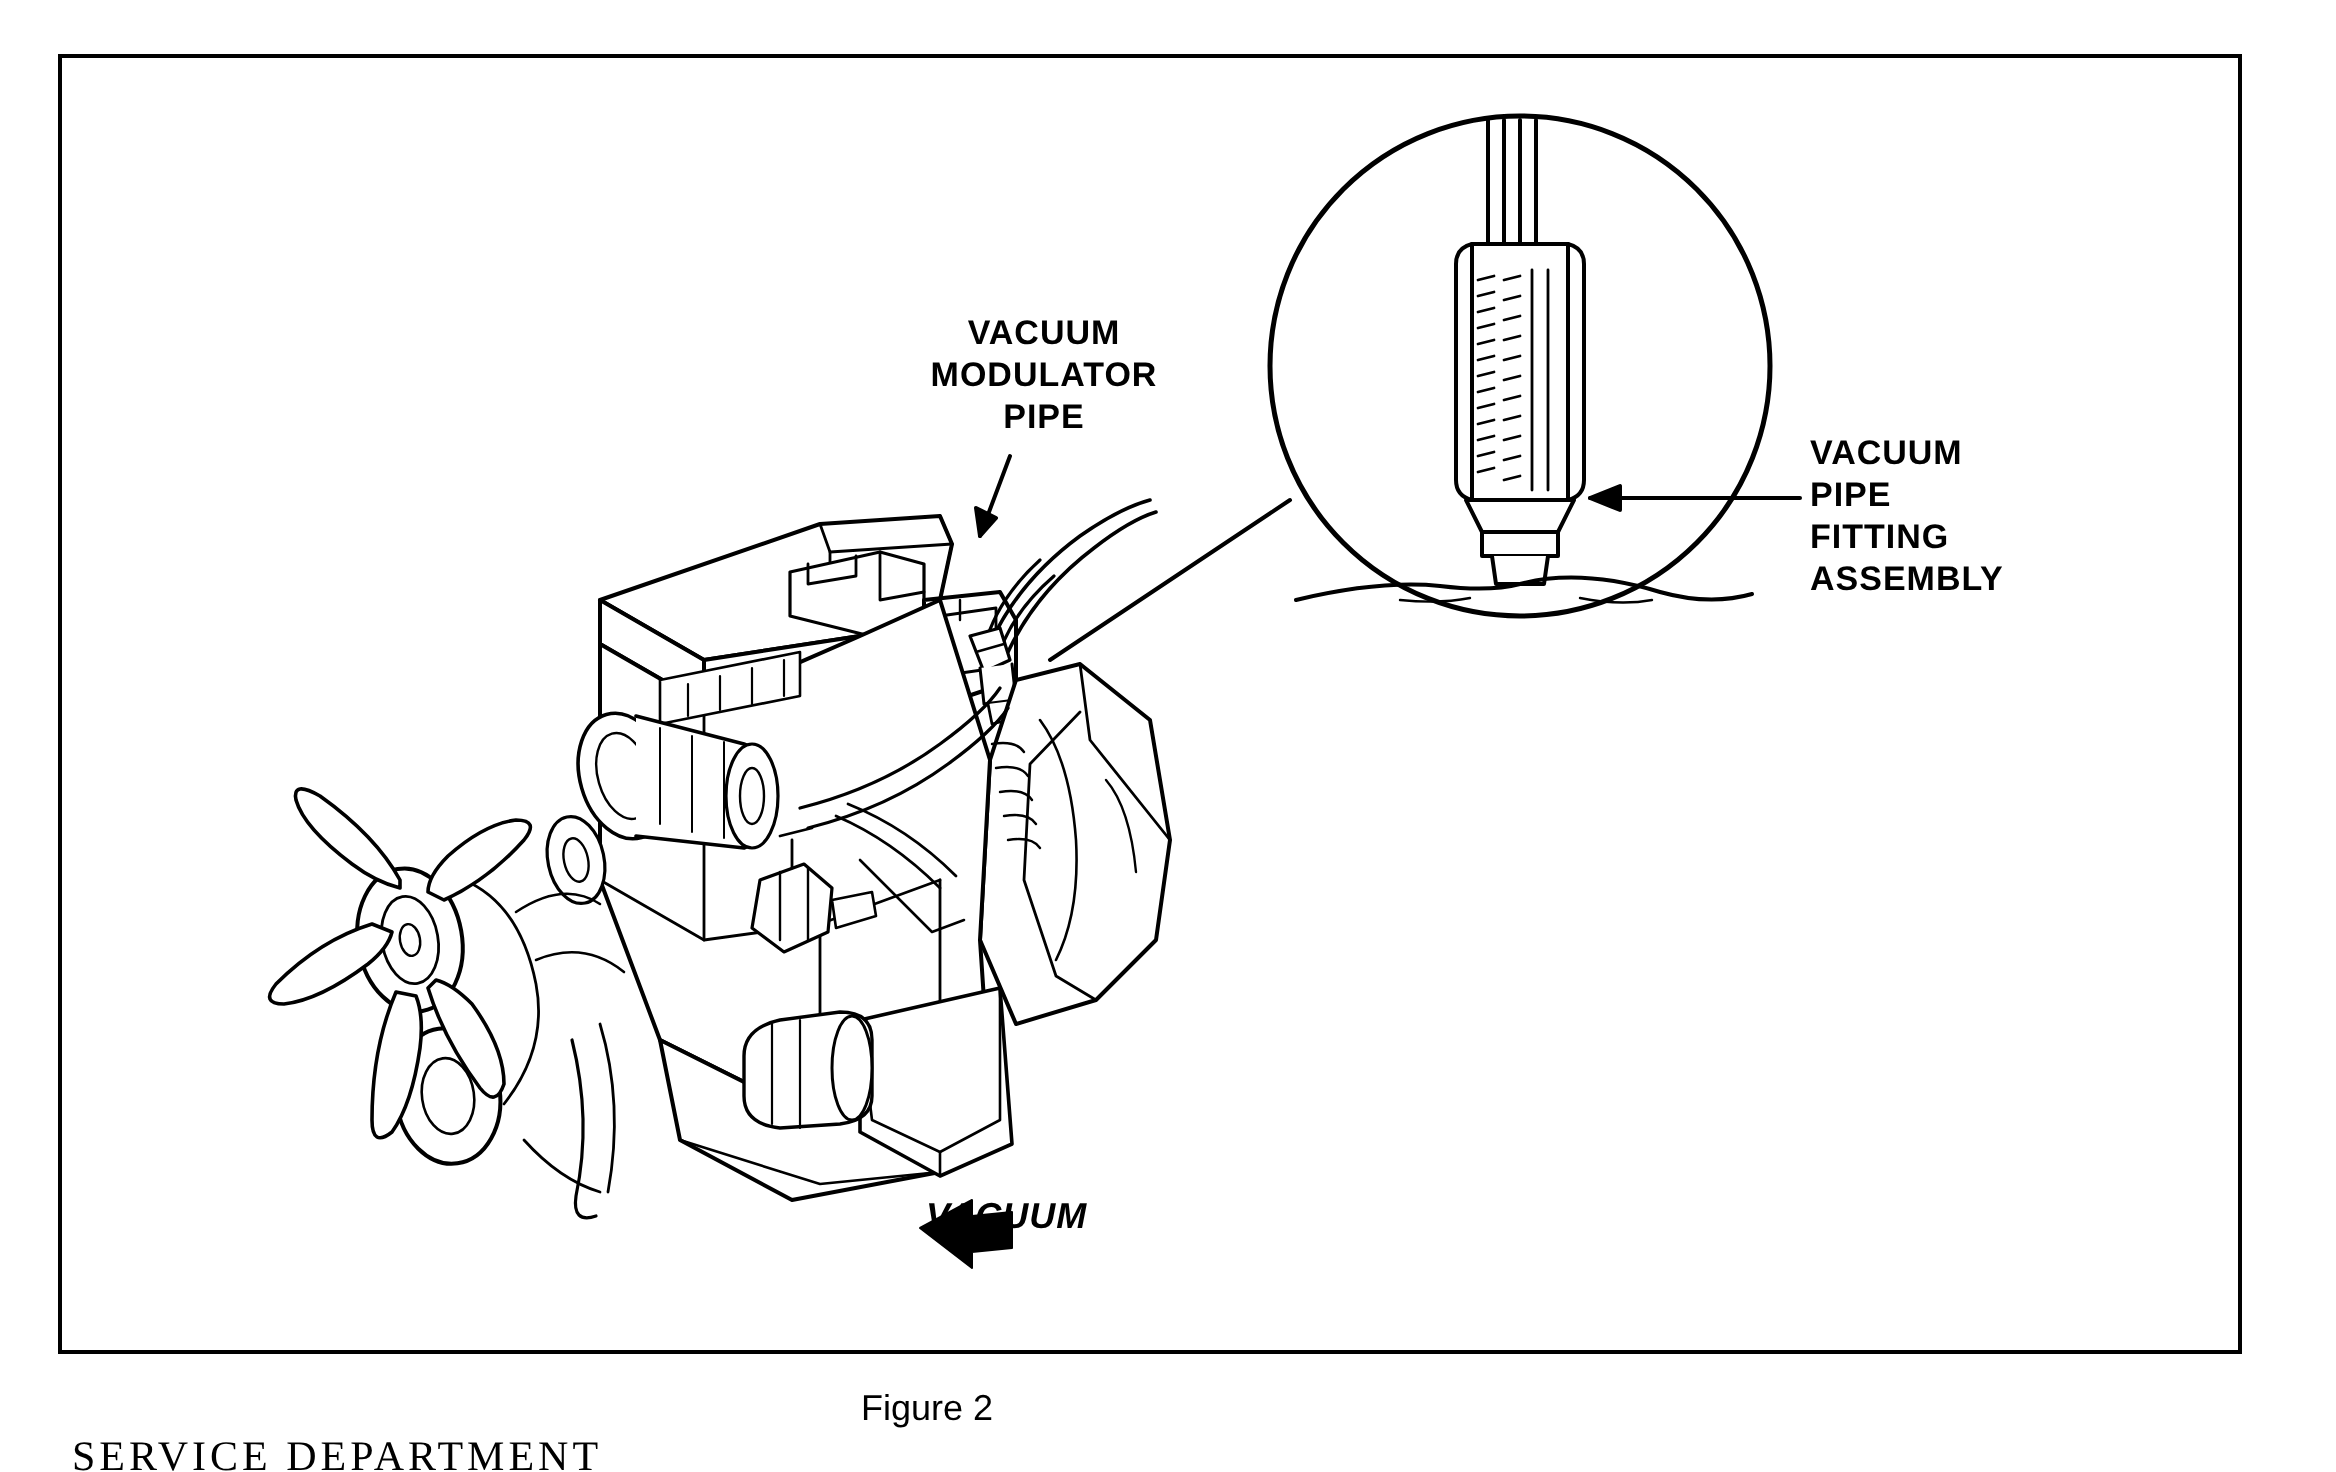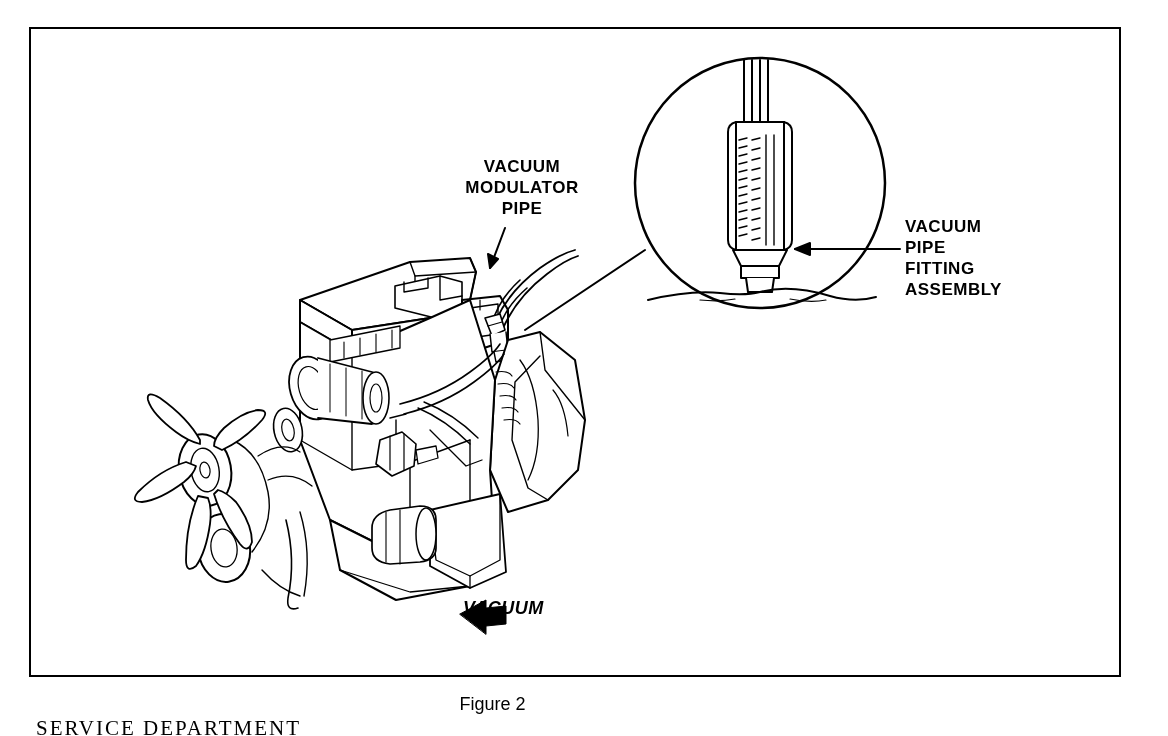--- a/index.html
+++ b/index.html
@@ -73,21 +73,20 @@
   }
   #figure-caption {
     position: absolute;
     left: 0;
     top: 694px;
     width: 927px;
     text-align: center;
     font-size: 18px;
     color: #000;
     font-family: "Liberation Sans", sans-serif;
-    margin-left: 29px;
   }
   #service-department {
     position: absolute;
     left: 36px;
     top: 716px;
     font-family: "Liberation Serif", serif;
     font-size: 21px;
     letter-spacing: 2px;
     color: #000;
   }

